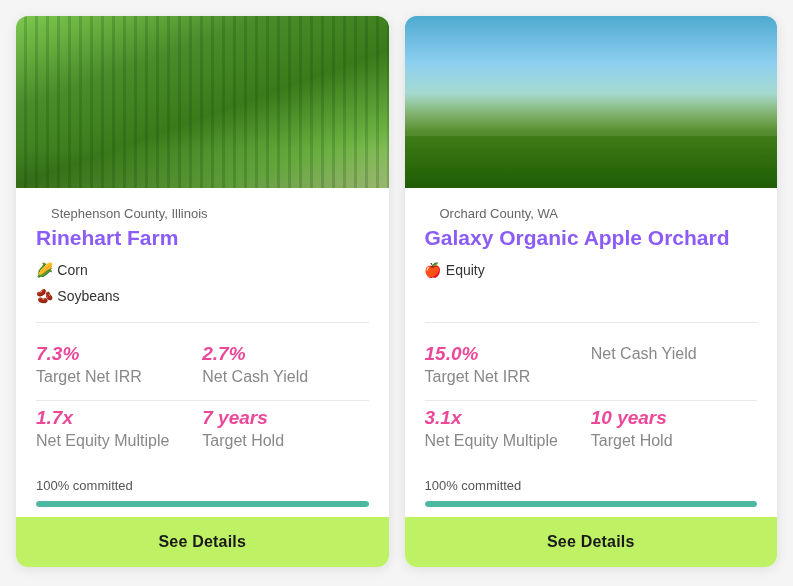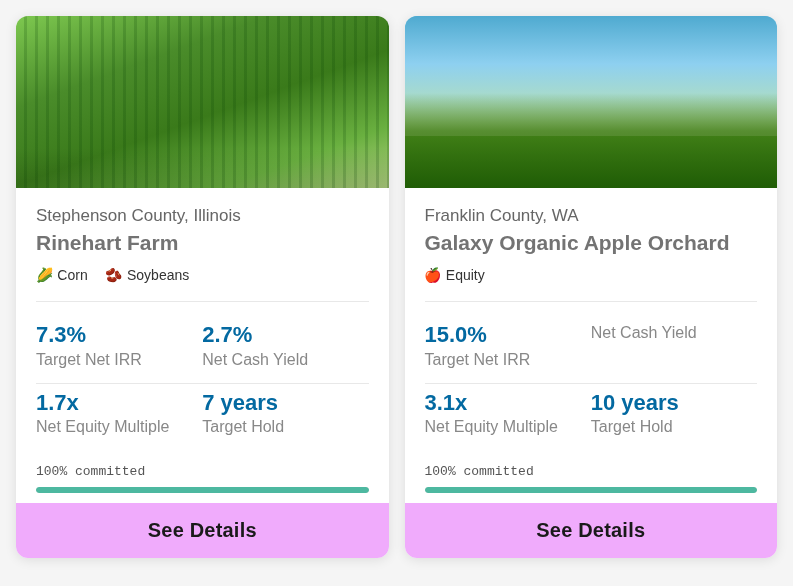--- a/index.html
+++ b/index.html
@@ -78,36 +78,38 @@
       height: 55%;
       background: linear-gradient(180deg, transparent 0%, rgba(60,120,20,0.8) 40%, rgba(30,90,5,0.95) 100%);
     }
     .card-body {
       padding: 18px 20px 0 20px;
       flex: 1;
       display: flex;
       flex-direction: column;
     }
     .card-location {
-      font-size: 17px;
+      font-size: 13px;
       color: #666;
       margin-bottom: 4px;
+      margin-left: 15px;
     }
     .card-title {
       font-size: 21px;
       font-weight: 700;
-      color: #737373;
+      color: #8b5cf6;
       margin-bottom: 12px;
       line-height: 1.2;
     }
     .card-tags {
       display: flex;
-      gap: 18px;
+      gap: 10px;
       margin-bottom: 18px;
       flex-wrap: wrap;
+      flex-direction: column;
     }
     .card-tag {
       display: flex;
       align-items: center;
       gap: 4px;
       font-size: 14px;
       color: #333;
       font-weight: 500;
     }
     .divider {
@@ -118,63 +120,63 @@
     .card-stats {
       display: grid;
       grid-template-columns: 1fr 1fr;
       gap: 0;
       margin-bottom: 0;
     }
     .stat-item {
       padding: 6px 0 14px 0;
     }
     .stat-value {
-      font-size: 22px;
+      font-size: 19px;
       font-weight: 700;
-      color: #0369a1;
+      color: #ec4899;
       line-height: 1.2;
+      font-style: italic;
     }
     .stat-label {
       font-size: 16px;
       color: #888;
       margin-top: 2px;
     }
     .divider-mid {
       height: 1px;
       background: #e8e8e8;
       margin: 0 0 0 0;
       grid-column: 1 / -1;
     }
     .card-committed {
       padding: 14px 20px 10px 20px;
     }
     .committed-text {
       font-size: 13px;
       color: #555;
       margin-bottom: 8px;
-      font-family: Liberation Mono, monospace;
     }
     .progress-bar-bg {
       height: 6px;
       background: #e0e0e0;
       border-radius: 3px;
       overflow: hidden;
     }
     .progress-bar-fill {
       height: 100%;
       border-radius: 3px;
       background: #4db8a0;
     }
     .card-button {
       display: block;
       width: 100%;
       padding: 16px;
-      background: #f0abfc;
+      background: #bef264;
       border: none;
-      font-size: 20px;
+      font-size: 16px;
       font-weight: 600;
       color: #1a1a1a;
       cursor: pointer;
       text-align: center;
       letter-spacing: 0.2px;
     }
     .stats-section {
       padding: 0 20px;
     }
   </style>
@@ -218,21 +220,21 @@
         <div class="committed-text">100% committed</div>
         <div class="progress-bar-bg">
           <div class="progress-bar-fill" style="width: 100%;"></div>
         </div>
       </div>
       <button class="card-button">See Details</button>
     </div>
     <div class="card">
       <div class="card-image card-image-apple"></div>
       <div class="card-body">
-        <div class="card-location">Franklin County, WA</div>
+        <div class="card-location">Orchard County, WA</div>
         <div class="card-title">Galaxy Organic Apple Orchard</div>
         <div class="card-tags">
           <span class="card-tag">🍎 Equity</span>
         </div>
       </div>
       <div class="stats-section">
         <div class="divider"></div>
         <div class="card-stats">
           <div class="stat-item">
             <div class="stat-value">15.0%</div>

